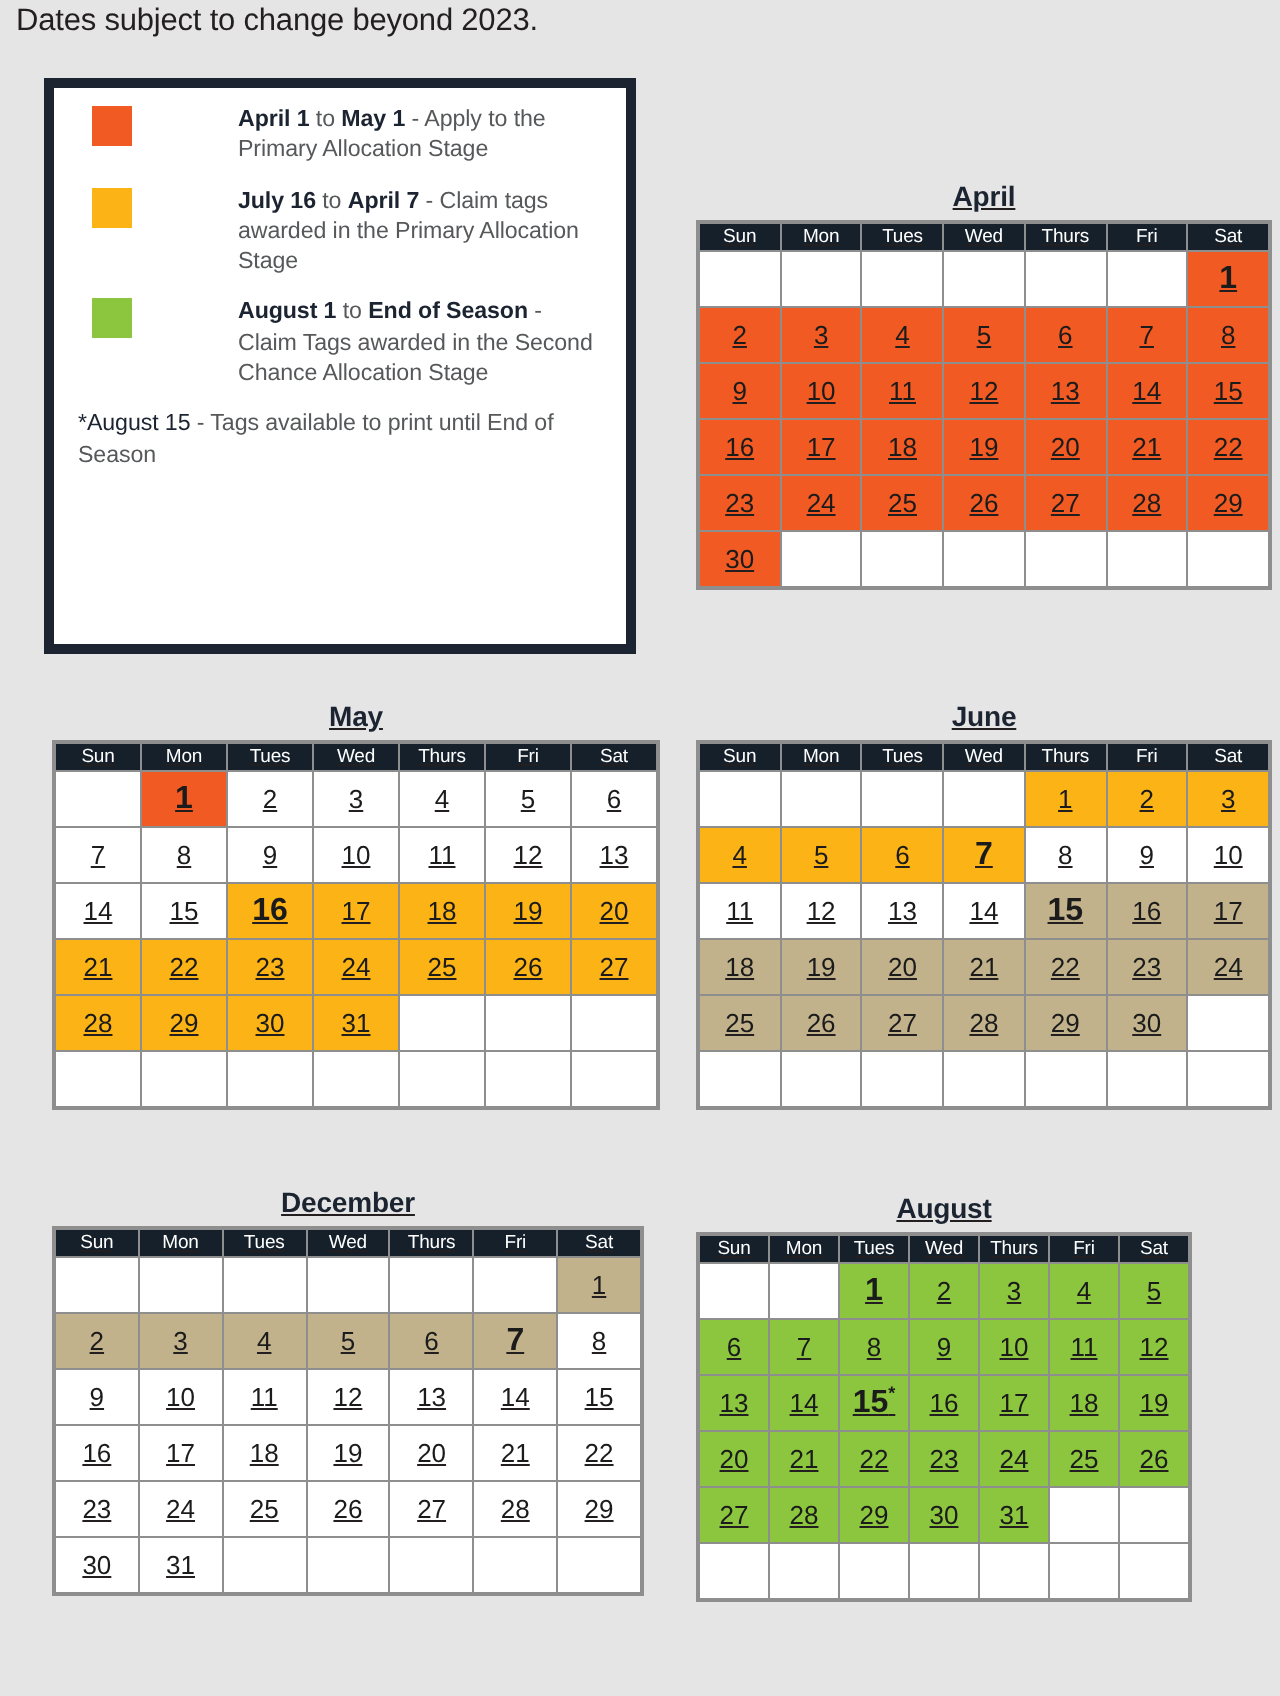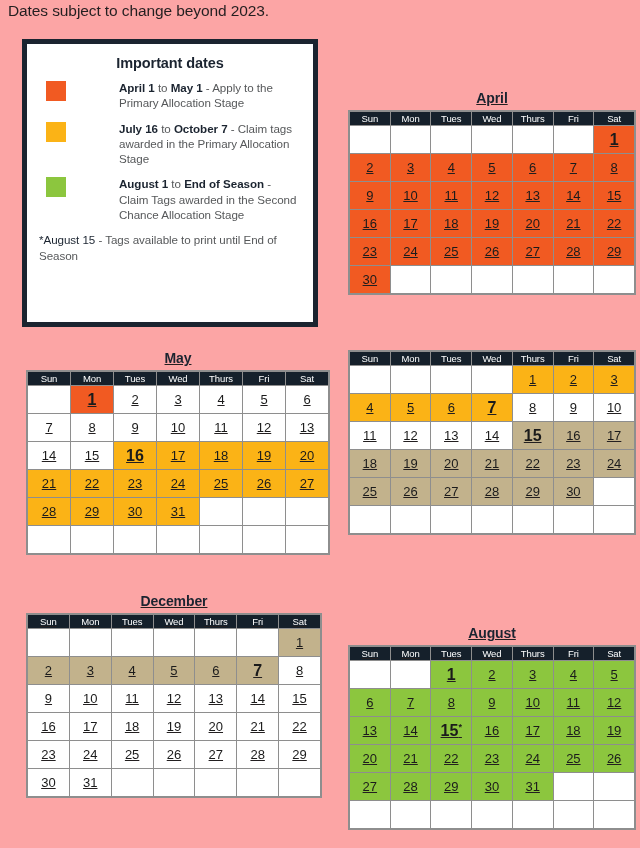--- a/index.html
+++ b/index.html
@@ -8,21 +8,21 @@
     width: 640px; height: 848px;
     background: #ffffff;
     font-family: "Liberation Sans", sans-serif;
     color: #231f20;
     overflow: hidden;
   }
   #page {
     position: relative;
     width: 640px;
     height: 848px;
-    background: #fca5a5;
+    background: #e5e5e5;
   }
 
   
   .top-note {
     position: absolute;
     left: 8px; top: 2px;
     font-size: 15.5px;
     letter-spacing: -0.1px;
     color: #231f20;
     white-space: nowrap;
@@ -118,29 +118,28 @@
   .cal-grid td sup { font-size: 9px; vertical-align: super; line-height: 0; }
 </style>
 </head>
 <body>
 
 <div id="page">
 
   <div class="top-note">Dates subject to change beyond 2023.</div>
 
   <div class="legend-box">
-    <div class="legend-title">Important dates</div>
     <div id="legend-items">
         <div class="legend-row">
           <span class="legend-sw" style="background: rgb(241, 90, 34);"></span>
           <span class="legend-text"><b>April 1</b><span> to </span><b>May 1</b><span> - Apply to the Primary Allocation Stage</span></span>
         </div>
         <div class="legend-row">
           <span class="legend-sw" style="background: rgb(251, 179, 22);"></span>
-          <span class="legend-text"><b>July 16</b><span> to </span><b>October 7</b><span> - Claim tags awarded in the Primary Allocation Stage</span></span>
+          <span class="legend-text"><b>July 16</b><span> to </span><b>April 7</b><span> - Claim tags awarded in the Primary Allocation Stage</span></span>
         </div>
         <div class="legend-row">
           <span class="legend-sw" style="background: rgb(140, 198, 62);"></span>
           <span class="legend-text"><b>August 1</b><span> to </span><b>End of Season</b><span> - Claim Tags awarded in the Second Chance Allocation Stage</span></span>
         </div>
       </div>
     <div class="legend-foot" id="legend-foot"><b>*August 15</b><span> - Tags available to print until End of Season</span></div>
   </div>
 
   <div id="calendars">
@@ -282,20 +281,21 @@
               <td class="empty"></td>
               <td class="empty"></td>
               <td class="empty"></td>
               <td class="empty"></td>
               <td class="empty"></td>
             </tr>
           </tbody>
         </table>
       </div>
       <div class="cal" style="left: 348px; top: 350px; width: 288px;">
+        <div class="cal-title">June</div>
         <table class="cal-grid">
           <thead>
             <tr>
               <th>Sun</th>
               <th>Mon</th>
               <th>Tues</th>
               <th>Wed</th>
               <th>Thurs</th>
               <th>Fri</th>
               <th>Sat</th>
@@ -424,21 +424,21 @@
               <td>31</td>
               <td class="empty"></td>
               <td class="empty"></td>
               <td class="empty"></td>
               <td class="empty"></td>
               <td class="empty"></td>
             </tr>
           </tbody>
         </table>
       </div>
-      <div class="cal" style="left: 348px; top: 625px; width: 288px;">
+      <div class="cal" style="left: 348px; top: 596px; width: 248px;">
         <div class="cal-title">August</div>
         <table class="cal-grid">
           <thead>
             <tr>
               <th>Sun</th>
               <th>Mon</th>
               <th>Tues</th>
               <th>Wed</th>
               <th>Thurs</th>
               <th>Fri</th>

